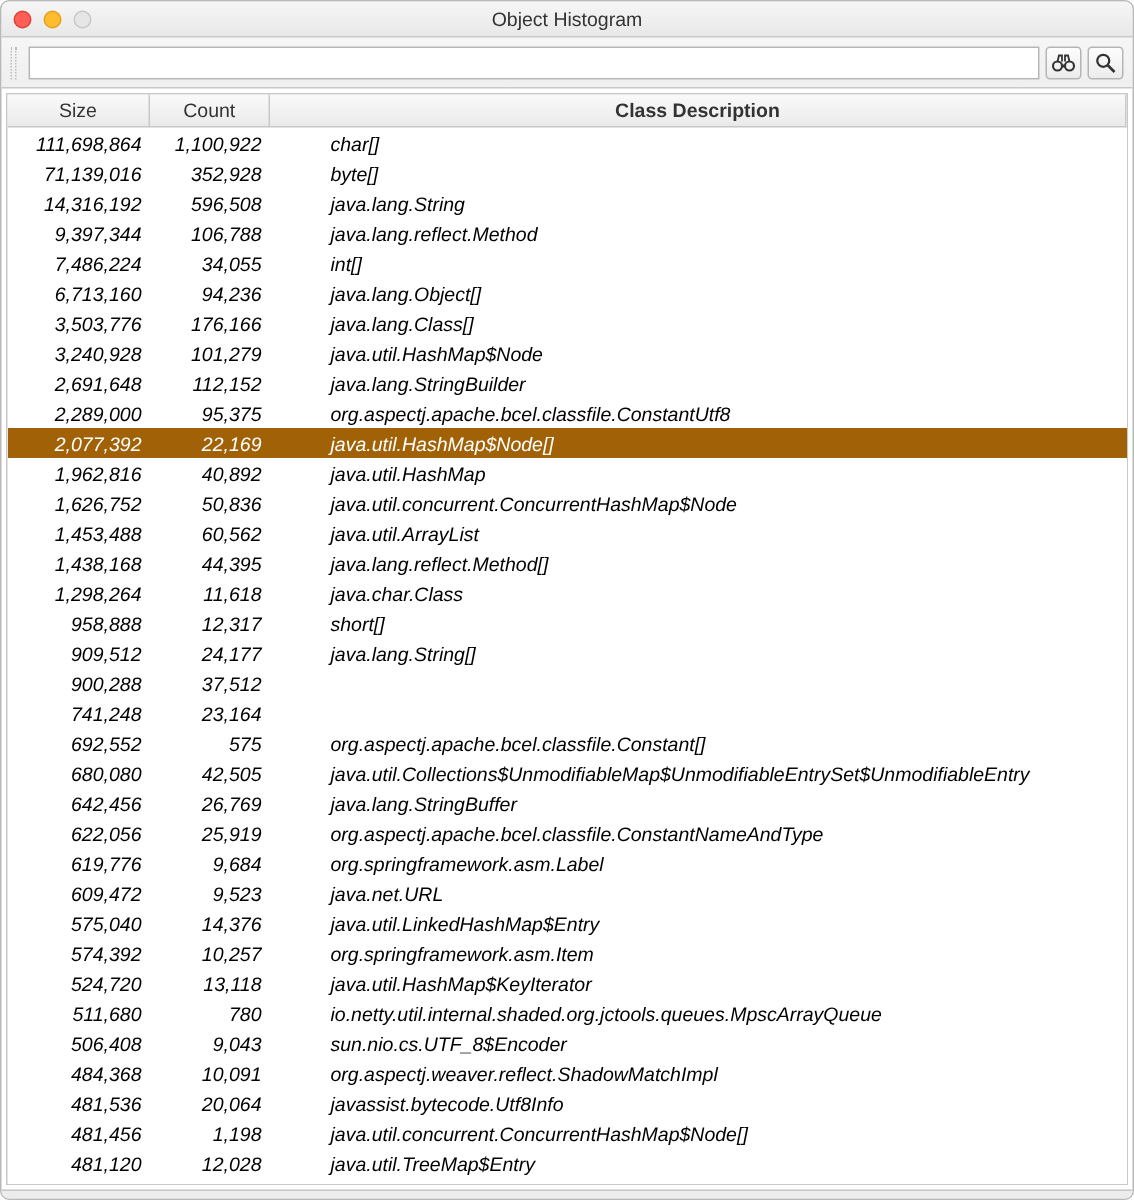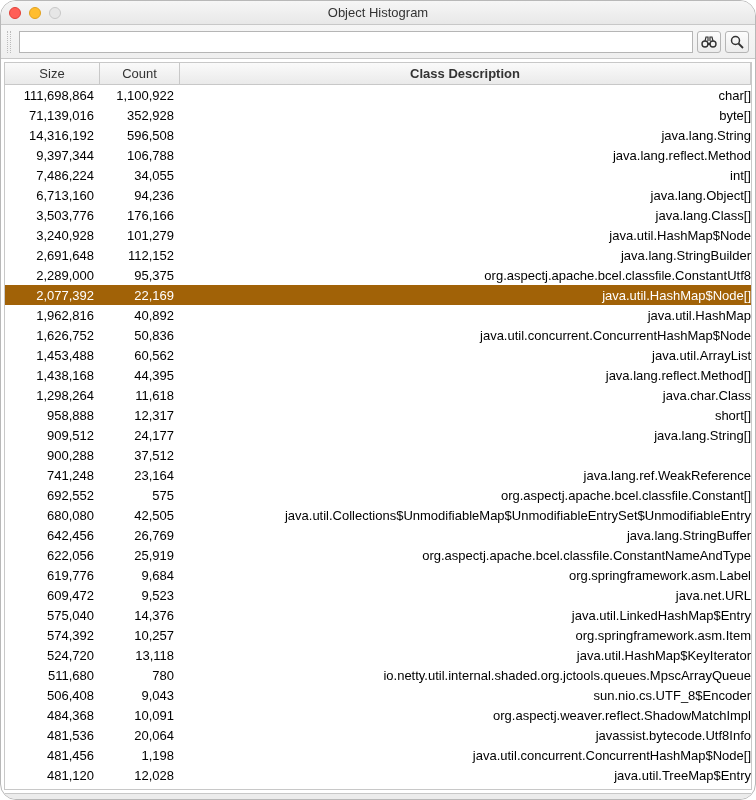--- a/index.html
+++ b/index.html
@@ -8,21 +8,21 @@
     font-family: "Lucida Grande", "Helvetica Neue", Arial, sans-serif;
     font-size: 13px;
     background: #fff;
     color: #000;
     -webkit-font-smoothing: antialiased;
   }
   .window {
     width: 756px;
     height: 800px;
     border: 1px solid #b8b8b8;
-    border-radius: 16px;
+    border-radius: 6px;
     overflow: hidden;
     background: #fff;
     display: flex;
     flex-direction: column;
   }
   .titlebar {
     height: 24px;
     background: linear-gradient(#f6f6f6, #e8e8e8);
     border-bottom: 1px solid #c8c8c8;
     display: flex;
@@ -130,41 +130,43 @@
     border-radius: 8px;
   }
   .table-wrap::-webkit-scrollbar-track { background: #fafafa; }
 
   .row {
     display: flex;
     height: 20px;
     align-items: center;
     font-size: 13px;
     white-space: nowrap;
+    font-style: italic;
   }
   .row.selected {
     background: #a16207;
     color: #fff;
   }
   .cell-size {
     width: 95px;
     text-align: right;
     padding-right: 6px;
   }
   .cell-count {
     width: 80px;
     text-align: right;
     padding-right: 6px;
   }
   .cell-desc {
     flex: 1;
-    text-align: right;
+    text-align: left;
     padding-left: 2px;
     overflow: hidden;
     text-overflow: ellipsis;
+    margin-left: 38px;
   }
 
   .bottom-gap {
     height: 6px;
     background: #ececec;
     border-top: 1px solid #c8c8c8;
   }
 </style>
 </head>
 <body>
@@ -297,21 +299,20 @@
           <div class="cell-count">24,177</div>
           <div class="cell-desc">java.lang.String[]</div>
         </div>
         <div class="row">
           <div class="cell-size">900,288</div>
           <div class="cell-count">37,512</div>
         </div>
         <div class="row">
           <div class="cell-size">741,248</div>
           <div class="cell-count">23,164</div>
-          <div class="cell-desc">java.lang.ref.WeakReference</div>
         </div>
         <div class="row">
           <div class="cell-size">692,552</div>
           <div class="cell-count">575</div>
           <div class="cell-desc">org.aspectj.apache.bcel.classfile.Constant[]</div>
         </div>
         <div class="row">
           <div class="cell-size">680,080</div>
           <div class="cell-count">42,505</div>
           <div class="cell-desc">java.util.Collections$UnmodifiableMap$UnmodifiableEntrySet$UnmodifiableEntry</div>

